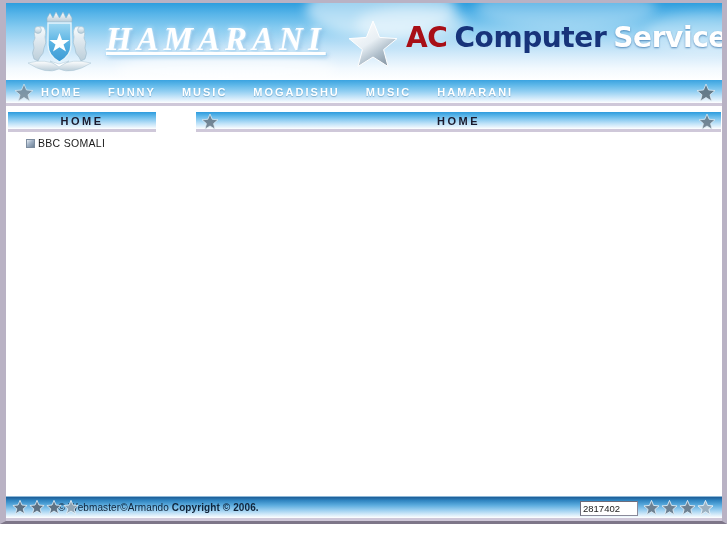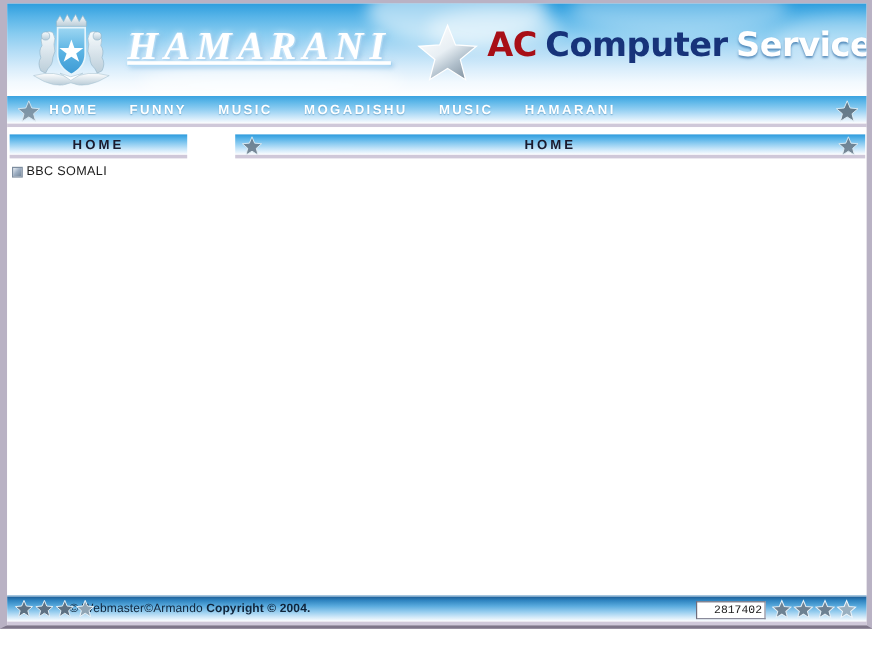--- a/index.html
+++ b/index.html
@@ -212,21 +212,21 @@
   }
 
   .content-bar {
     margin-left: 8px;
     margin-right: 1px;
   }
   .bar-star-l { position: absolute; left: 5px;  top: 1px; width: 18px; height: 17px; z-index: 1; }
   .bar-star-r { position: absolute; right: 5px; top: 1px; width: 18px; height: 17px; z-index: 1; }
 
   
-  .side-list { margin-top: 4px; padding-left: 4px; }
+  .side-list { margin-top: 4px; padding-left: 20px; }
   .side-item {
     display: flex;
     align-items: center;
     gap: 3px;
     padding: 1px 0;
   }
   .side-bullet {
     display: inline-block;
     width: 9px;
     height: 9px;
@@ -287,26 +287,25 @@
   .counter-box {
     position: absolute;
     right: 84px;
     top: 4px;
     width: 58px;
     height: 15px;
     background: #ffffff;
     border: 1px solid #8a8a9a;
     border-top-color: #6d6d7d;
     border-left-color: #6d6d7d;
-    font-family: Liberation Mono, monospace;
+    font-family: Liberation Sans, sans-serif;
     font-size: 9.5px;
     color: #222;
     padding: 0 2px;
     line-height: 13px;
-    text-align: right;
   }
 
   .below-frame { width: 727px; height: 21px; background: #ffffff; }
 </style>
 </head>
 <body>
 
 <div class="page">
   <div class="frame">
 
@@ -427,21 +426,21 @@
             <path d="M9 1 L11.2 6.3 L17 6.8 L12.6 10.6 L14 16.2 L9 13 L4 16.2 L5.4 10.6 L1 6.8 L6.8 6.3 Z" fill="#5d7183" stroke="#e6f0f7" stroke-width="0.9"></path>
           </svg>
         <svg width="16" height="16" viewBox="0 0 18 17">
             <path d="M9 1 L11.2 6.3 L17 6.8 L12.6 10.6 L14 16.2 L9 13 L4 16.2 L5.4 10.6 L1 6.8 L6.8 6.3 Z" fill="#5d7183" stroke="#e6f0f7" stroke-width="0.9"></path>
           </svg>
         <svg width="16" height="16" viewBox="0 0 18 17">
             <path d="M9 1 L11.2 6.3 L17 6.8 L12.6 10.6 L14 16.2 L9 13 L4 16.2 L5.4 10.6 L1 6.8 L6.8 6.3 Z" fill="#8fa4b4" stroke="#eef5fa" stroke-width="0.9"></path>
           </svg>
       </div>
 
-      <div class="footer-text"><span>© Webmaster©Armando </span><span class="bold">Copyright © 2004.</span></div>
+      <div class="footer-text"><span>© Webmaster©Armando </span><span class="bold">Copyright © 2006.</span></div>
 
       <input class="counter-box" type="text" readonly="" value="2817402" style="">
 
       <div class="footer-stars-r">
         <svg width="17" height="17" viewBox="0 0 18 17">
             <path d="M9 1 L11.2 6.3 L17 6.8 L12.6 10.6 L14 16.2 L9 13 L4 16.2 L5.4 10.6 L1 6.8 L6.8 6.3 Z" fill="#6d8192" stroke="#e6f0f7" stroke-width="0.9"></path>
           </svg>
         <svg width="17" height="17" viewBox="0 0 18 17">
             <path d="M9 1 L11.2 6.3 L17 6.8 L12.6 10.6 L14 16.2 L9 13 L4 16.2 L5.4 10.6 L1 6.8 L6.8 6.3 Z" fill="#6d8192" stroke="#e6f0f7" stroke-width="0.9"></path>
           </svg>

